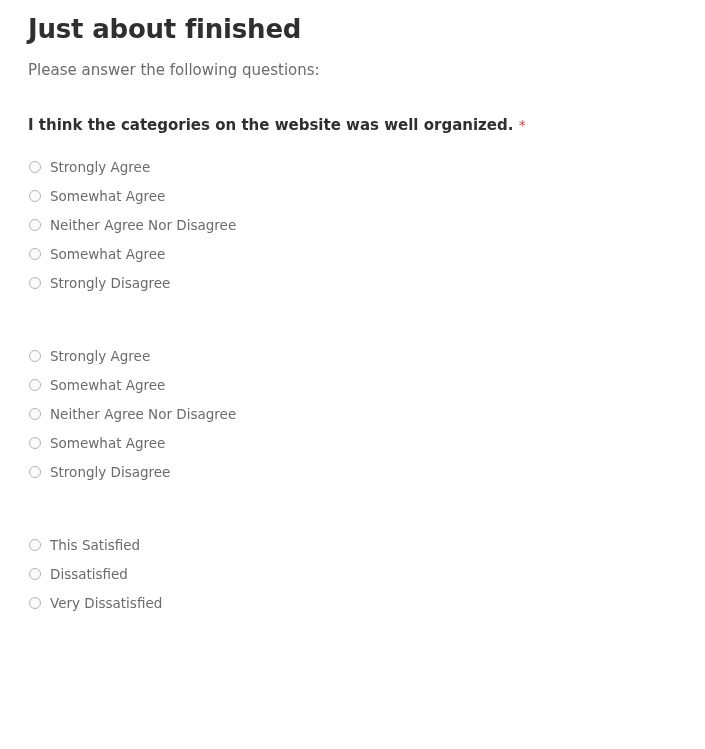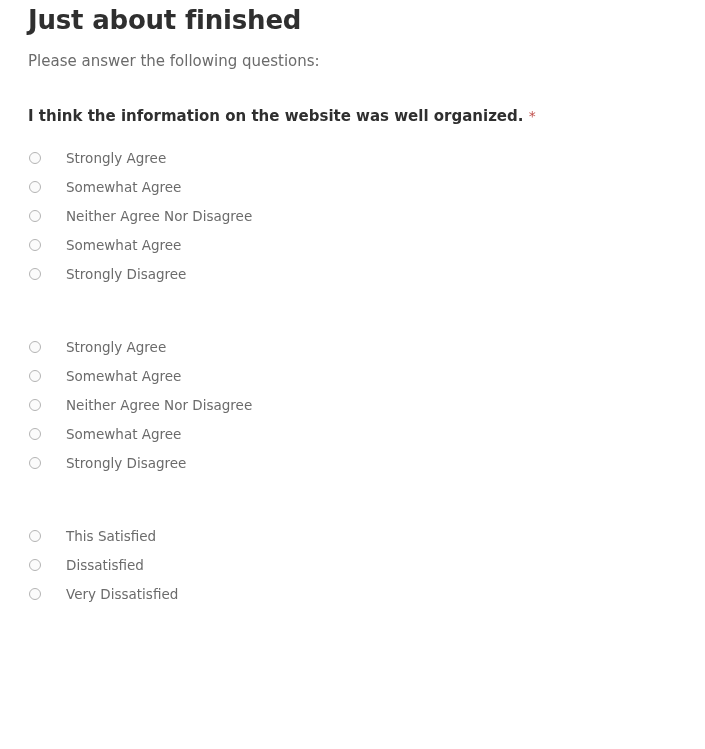--- a/index.html
+++ b/index.html
@@ -17,21 +17,21 @@
   .page {
     padding: 0 28px;
     box-sizing: border-box;
     width: 705px;
   }
   .survey-title {
     font-size: 26px;
     font-weight: bold;
     color: #2f2f2f;
     margin: 0;
-    padding-top: 5px;
+    padding-top: 14px;
     letter-spacing: -0.2px;
   }
   .survey-subtitle {
     font-size: 15px;
     color: #6b6b6b;
     margin: 0;
     padding-top: 17px;
   }
   .question-block {
     padding-top: 32px;
@@ -64,33 +64,32 @@
     background: #fbfbfb;
     box-sizing: border-box;
     flex: 0 0 auto;
     margin-right: 9px;
     margin-left: 1px;
   }
   .option-label {
     font-size: 13.5px;
     color: #6b6b6b;
     line-height: 16px;
-    margin-left: 16px;
   }
 </style>
 </head>
 <body>
 
 <div class="page">
   <h1 class="survey-title">Just about finished</h1>
   <p class="survey-subtitle">Please answer the following questions:</p>
 
   <div class="question-block">
     <div class="question-text">
-      <span>I think the information on the website was well organized.</span>
+      <span>I think the categories on the website was well organized.</span>
       <span class="required-star">*</span>
     </div>
     <div class="options">
       <div class="option-row">
         <span class="radio"></span>
         <span class="option-label">Strongly Agree</span>
       </div>
       <div class="option-row">
         <span class="radio"></span>
         <span class="option-label">Somewhat Agree</span>

